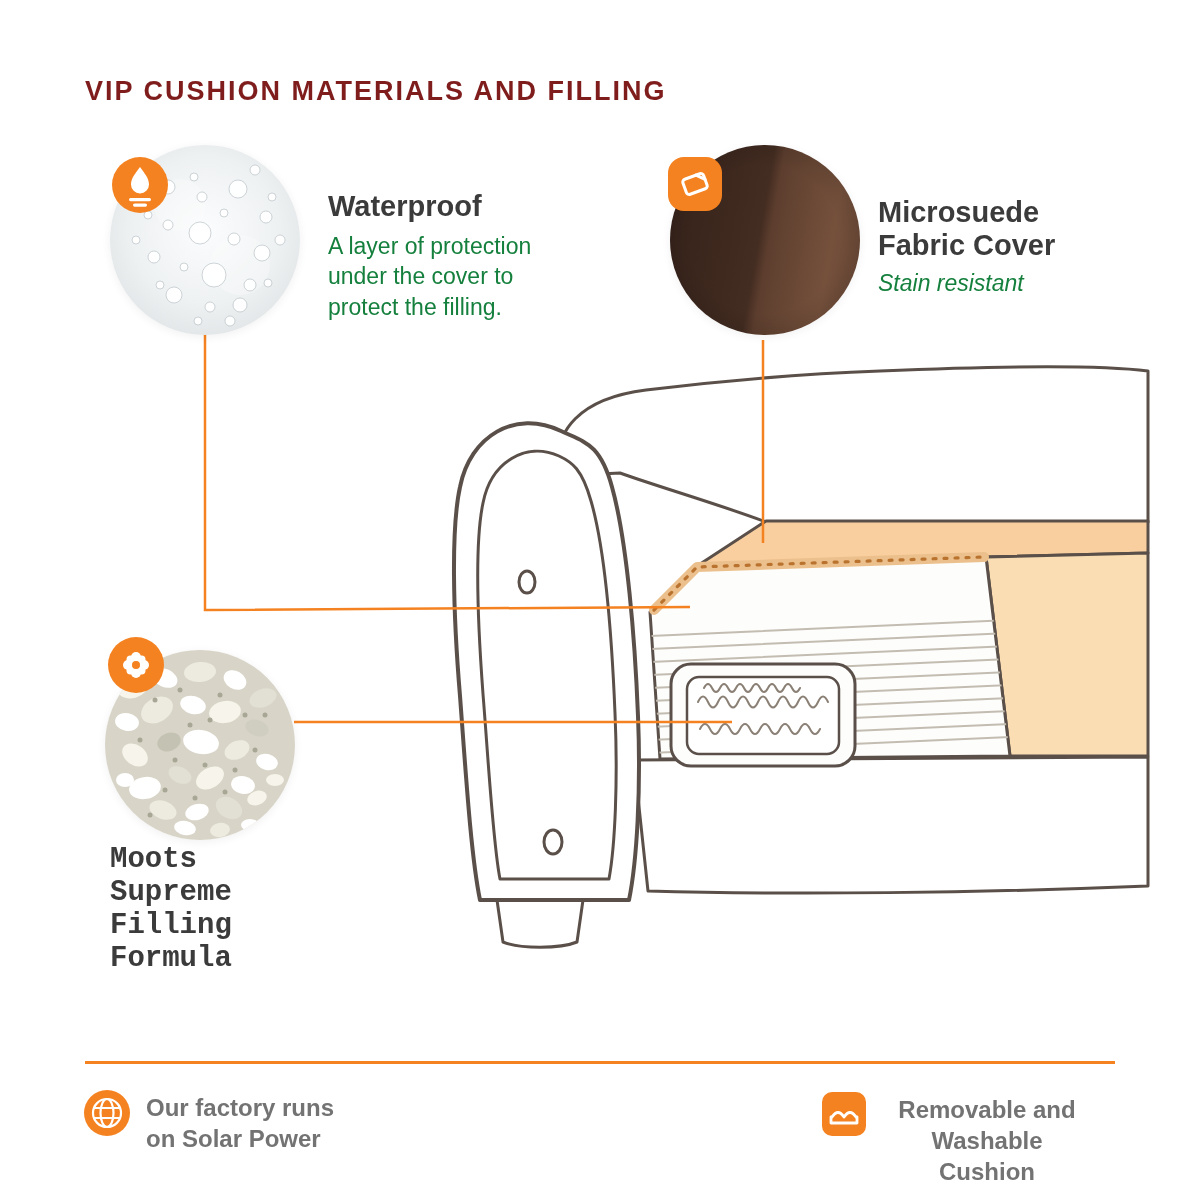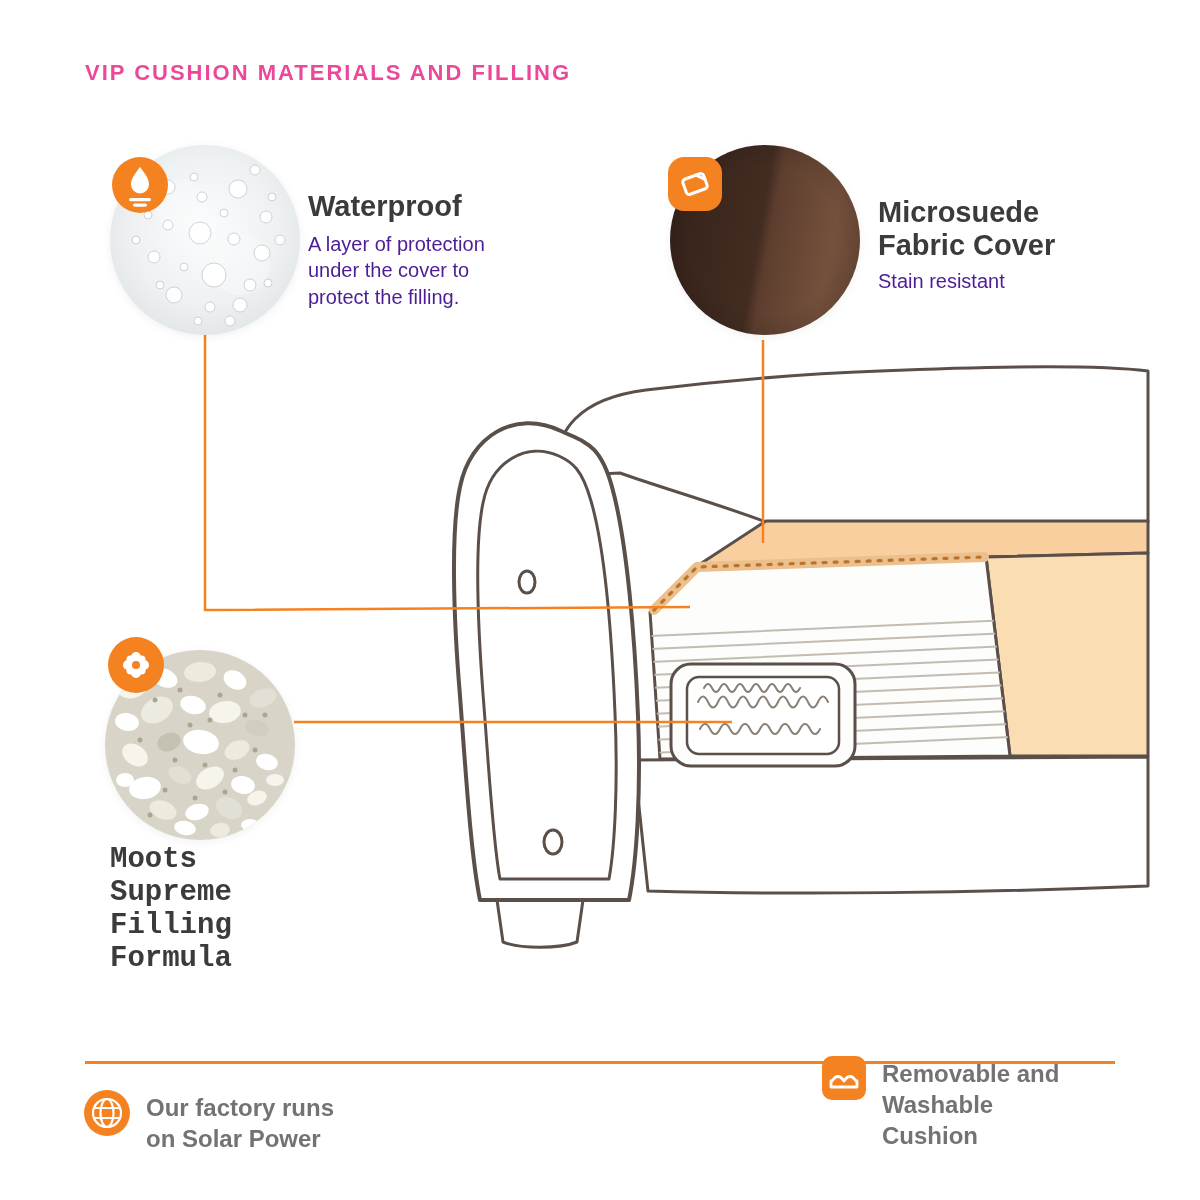--- a/index.html
+++ b/index.html
@@ -2,35 +2,35 @@
 <html><head>
 <meta charset="utf-8">
 <style>
   html,body{margin:0;padding:0;background:#fff;}
   .canvas{
     position:relative;width:1200px;height:1200px;background:#ffffff;
     font-family:"Liberation Sans", sans-serif;overflow:hidden;
   }
   .art{position:absolute;left:0;top:0;}
   .title{
-    position:absolute;left:85px;top:60px;font-size:22px;font-weight:bold;
-    letter-spacing:2px;color:#ec4899;
+    position:absolute;left:85px;top:76px;font-size:27px;font-weight:bold;
+    letter-spacing:2px;color:#7f1d1d;
   }
   .swatch{position:absolute;border-radius:50%;overflow:hidden;box-shadow:0 2px 10px rgba(0,0,0,0.06);}
   .swatch svg{display:block;}
   .suede{
     background:
       radial-gradient(circle at 50% 50%, rgba(0,0,0,0) 55%, rgba(0,0,0,0.25) 100%),
       linear-gradient(100deg,#35221a 0%,#432c21 47%,#5d3e2e 52%,#75513c 80%,#684635 100%);
   }
   .badge{position:absolute;}
   .badge svg{display:block;}
   .callout{position:absolute;}
   .callout-heading{font-weight:bold;font-size:29px;color:#3B3B3B;line-height:1.14;}
-  .callout-body{font-size:20px;color:#4c1d95;line-height:1.32;margin-top:8px;}
+  .callout-body{font-size:23px;color:#15803d;line-height:1.32;margin-top:8px;}
   .divider{position:absolute;left:85px;top:1061px;width:1030px;height:3px;background:#F58220;}
   .footer-item{position:absolute;display:flex;align-items:flex-start;gap:16px;}
   .footer-text{font-weight:bold;font-size:24px;color:#737373;line-height:1.3;padding-top:2px;}
 </style>
 </head>
 <body>
 
 <div class="canvas">
 
   <svg class="art" width="1200" height="1200" viewBox="0 0 1200 1200">
@@ -221,28 +221,28 @@
           <circle cx="20" cy="28" r="5"></circle>
         <circle cx="22.5" cy="22.5" r="4"></circle>
           <circle cx="33.5" cy="22.5" r="4"></circle>
           <circle cx="33.5" cy="33.5" r="4"></circle>
           <circle cx="22.5" cy="33.5" r="4"></circle>
       </g>
       <circle cx="28" cy="28" r="4" fill="#F58220"></circle>
     </svg>
   </div>
 
-  <div class="callout" style="left:308px;top:190px;width:212px;">
+  <div class="callout" style="left:328px;top:190px;width:212px;">
     <div class="callout-heading">Waterproof</div>
     <div class="callout-body">A layer of protection under the cover to protect the filling.</div>
   </div>
 
   <div class="callout" style="left:878px;top:196px;width:205px;">
     <div class="callout-heading">Microsuede Fabric Cover</div>
-    <div class="callout-body" style="margin-top:6px;">Stain resistant</div>
+    <div class="callout-body" style="margin-top:6px;font-style:italic;">Stain resistant</div>
   </div>
 
   <div class="callout" style="left:110px;top:843px;width:240px;">
     <div class="callout-heading" style="width:225px;font-family:Liberation Mono, monospace;">Moots Supreme Filling Formula</div>
   </div>
 
   <div class="divider"></div>
 
   <div class="footer-item" style="left:84px;top:1090px;">
     <span>
@@ -251,21 +251,21 @@
         <g stroke="#ffffff" stroke-width="2.2" fill="none">
           <circle cx="23" cy="23" r="14"></circle>
           <ellipse cx="23" cy="23" rx="6.5" ry="14"></ellipse>
           <path d="M9.5 18 H36.5 M9.5 28 H36.5"></path>
         </g>
       </svg>
     </span>
     <div class="footer-text" style="width:200px;">Our factory runs on Solar Power</div>
   </div>
 
-  <div class="footer-item" style="left:822px;top:1056px;">
+  <div class="footer-item" style="left:822px;top:1092px;text-align:center;">
     <span>
       <svg width="44" height="44" viewBox="0 0 44 44">
         <rect width="44" height="44" rx="10" fill="#F58220"></rect>
         <g stroke="#ffffff" stroke-width="2.8" fill="none" stroke-linecap="round" stroke-linejoin="round">
           <path d="M10 25 q6 -9 12 0 q6 -9 12 0"></path>
           <path d="M9 25 v6 h26 v-6"></path>
         </g>
       </svg>
     </span>
     <div class="footer-text" style="width:210px;">Removable and Washable Cushion</div>

